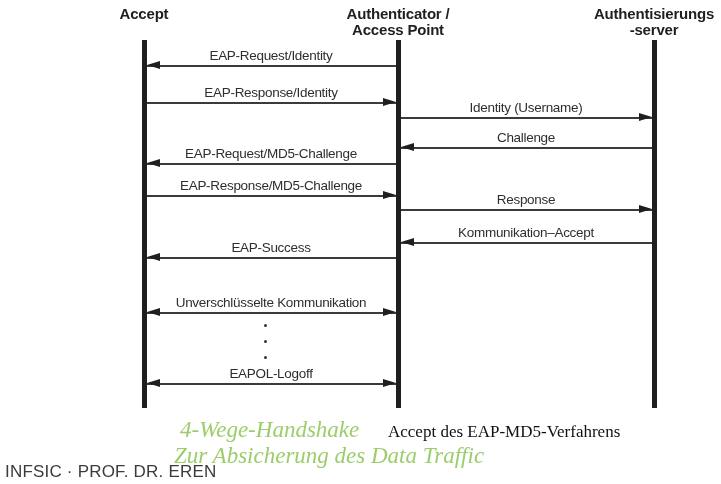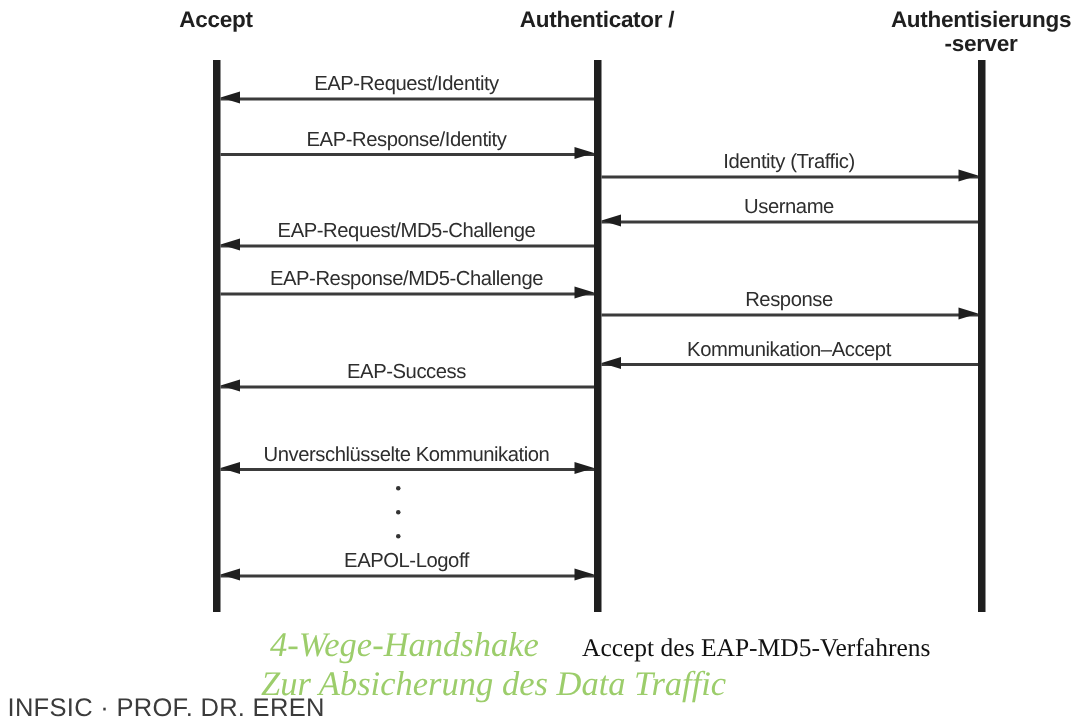--- a/index.html
+++ b/index.html
@@ -86,38 +86,39 @@
 <body>
 
 <div id="stage">
   <div id="diagram-layer">
       <div class="actor-label" style="position: absolute; left: 54px;">
         <div>Accept</div>
       </div>
       <div class="lifeline" style="position: absolute; left: 141.5px; top: 40px; width: 5px; height: 368px;"></div>
       <div class="actor-label" style="position: absolute; left: 308px;">
         <div>Authenticator /</div>
+        <div>Access Point</div>
       </div>
       <div class="lifeline" style="position: absolute; left: 395.5px; top: 40px; width: 5px; height: 368px;"></div>
       <div class="actor-label" style="position: absolute; left: 564px;">
         <div>Authentisierungs</div>
         <div>-server</div>
       </div>
       <div class="lifeline" style="position: absolute; left: 651.5px; top: 40px; width: 5px; height: 368px;"></div>
       <div class="msg-line" style="position: absolute; left: 146.5px; top: 65px; width: 249px;"></div>
       <div class="msg-label" style="position: absolute; left: 146.5px; top: 48px; width: 249px;">EAP-Request/Identity</div>
       <div class="head head-left" style="position: absolute; left: 146.5px; top: 61px;"></div>
       <div class="msg-line" style="position: absolute; left: 146.5px; top: 102px; width: 249px;"></div>
       <div class="msg-label" style="position: absolute; left: 146.5px; top: 85px; width: 249px;">EAP-Response/Identity</div>
       <div class="head head-right" style="position: absolute; left: 382.5px; top: 98px;"></div>
       <div class="msg-line" style="position: absolute; left: 400.5px; top: 117px; width: 251px;"></div>
-      <div class="msg-label" style="position: absolute; left: 400.5px; top: 100px; width: 251px;">Identity (Traffic)</div>
+      <div class="msg-label" style="position: absolute; left: 400.5px; top: 100px; width: 251px;">Identity (Username)</div>
       <div class="head head-right" style="position: absolute; left: 638.5px; top: 113px;"></div>
       <div class="msg-line" style="position: absolute; left: 400.5px; top: 147px; width: 251px;"></div>
-      <div class="msg-label" style="position: absolute; left: 400.5px; top: 130px; width: 251px;">Username</div>
+      <div class="msg-label" style="position: absolute; left: 400.5px; top: 130px; width: 251px;">Challenge</div>
       <div class="head head-left" style="position: absolute; left: 400.5px; top: 143px;"></div>
       <div class="msg-line" style="position: absolute; left: 146.5px; top: 163px; width: 249px;"></div>
       <div class="msg-label" style="position: absolute; left: 146.5px; top: 146px; width: 249px;">EAP-Request/MD5-Challenge</div>
       <div class="head head-left" style="position: absolute; left: 146.5px; top: 159px;"></div>
       <div class="msg-line" style="position: absolute; left: 146.5px; top: 195px; width: 249px;"></div>
       <div class="msg-label" style="position: absolute; left: 146.5px; top: 178px; width: 249px;">EAP-Response/MD5-Challenge</div>
       <div class="head head-right" style="position: absolute; left: 382.5px; top: 191px;"></div>
       <div class="msg-line" style="position: absolute; left: 400.5px; top: 209px; width: 251px;"></div>
       <div class="msg-label" style="position: absolute; left: 400.5px; top: 192px; width: 251px;">Response</div>
       <div class="head head-right" style="position: absolute; left: 638.5px; top: 205px;"></div>

